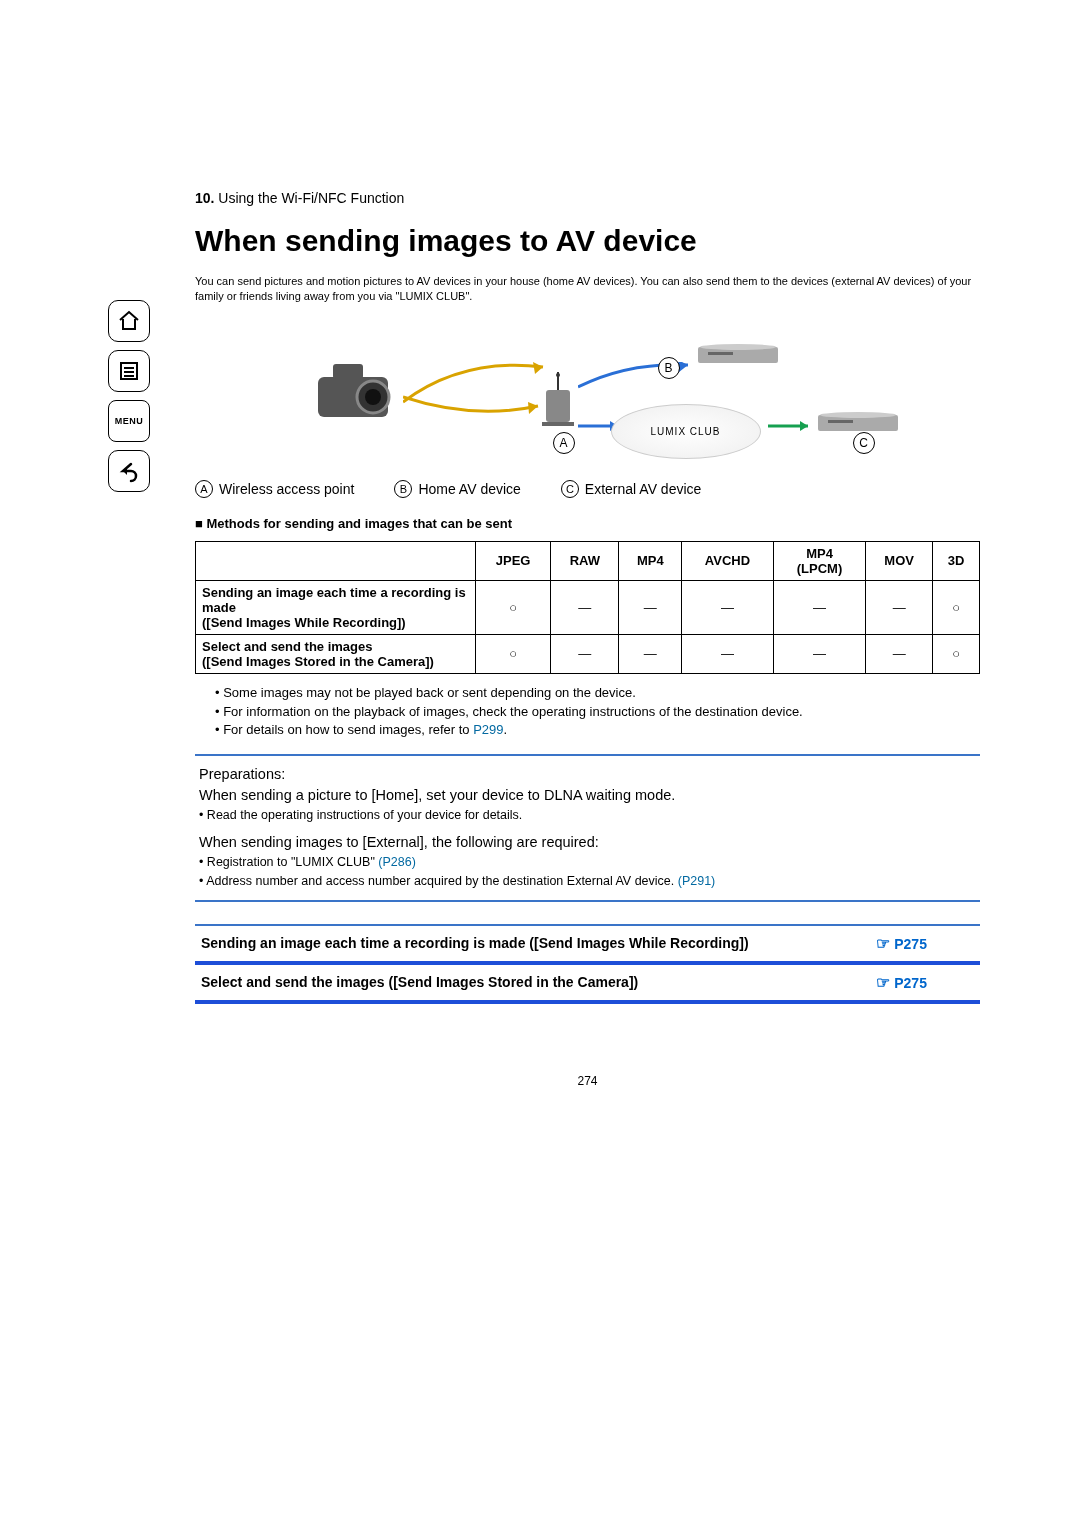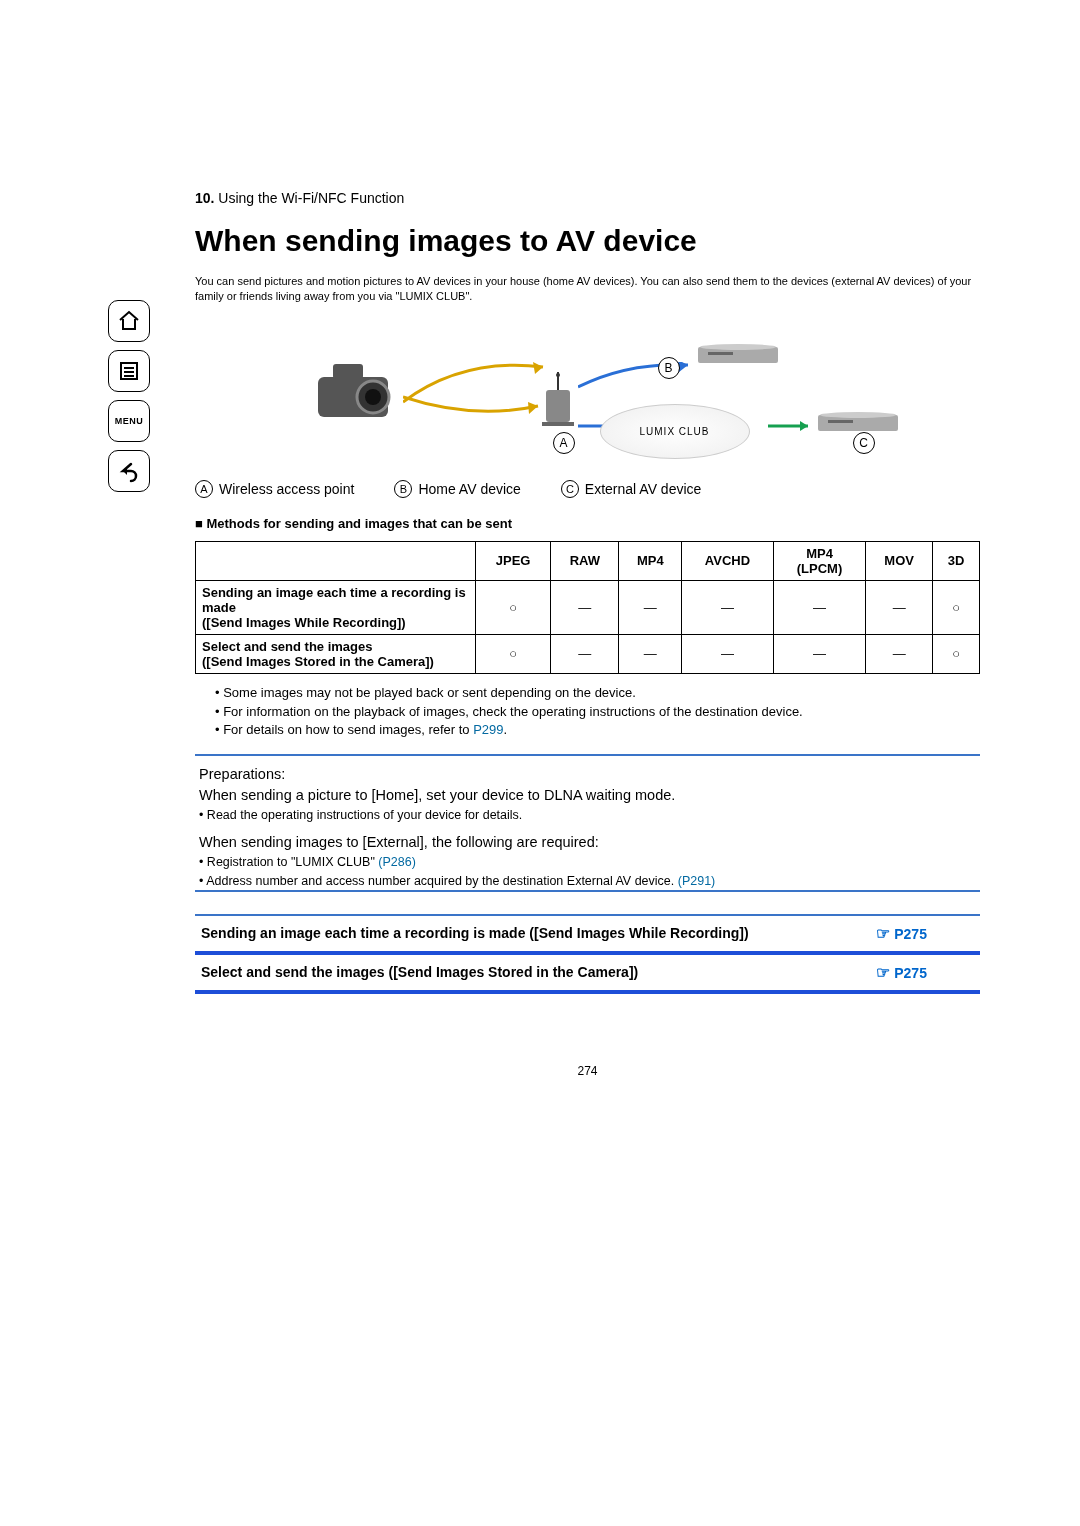--- a/index.html
+++ b/index.html
@@ -25,42 +25,42 @@
     height: 42px;
     border: 1px solid #000;
     border-radius: 10px;
     margin-bottom: 8px;
     background: #fff;
     display: flex;
     align-items: center;
     justify-content: center;
     font-size: 20px;
   }
-  .sidebtn.menu { font-size: 9px; font-weight: bold; letter-spacing: 0.5px; }
+  .sidebtn.menu { font-size: 9px; font-weight: bold; letter-spacing: 0.5px; border-radius: 8px; }
   .sidebtn svg { width: 24px; height: 24px; }
   .content { margin-left: 95px; }
   .breadcrumb { font-size: 14px; margin-bottom: 18px; }
   .breadcrumb .num { font-weight: bold; margin-top: 47px; }
   h1 { font-size: 30px; font-weight: bold; margin: 0 0 16px 0; }
   p.intro { font-size: 11px; margin: 0 0 28px 0; line-height: 1.35; }
   .diagram {
     width: 560px;
     height: 140px;
     margin: 0 auto 8px auto;
     position: relative;
   }
   .cam {
     position: absolute; left: 0; top: 20px; width: 100px; height: 70px;
   }
   .router {
     position: absolute; left: 230px; top: 40px; width: 40px; height: 55px;
   }
   .dvd { position: absolute; width: 80px; height: 25px; }
   .globe {
-    position: absolute; left: 292px; top: 72px; width: 150px; height: 55px;
+    position: absolute; left: 303px; top: 72px; width: 150px; height: 55px;
     border: 1px solid #ccc; border-radius: 50%;
     display: flex; align-items: center; justify-content: center;
     font-size: 10px; letter-spacing: 1px; background: radial-gradient(ellipse,#fff,#eee);
   }
   .badge {
     position: absolute; width: 22px; height: 22px; border: 1px solid #000;
     border-radius: 50%; background: #fff; font-size: 12px;
     display: flex; align-items: center; justify-content: center;
   }
   .arrow { position: absolute; stroke-width: 3; fill: none; }
@@ -80,21 +80,21 @@
   }
   table.methods th { font-weight: bold; }
   table.methods td.rowhead { text-align: left; font-weight: bold; width: 280px; }
   .notes { font-size: 13px; margin: 10px 0 14px 0; line-height: 1.45; }
   .notes li { margin-left: -20px; list-style: none; text-indent: -8px; padding-left: 8px; }
   .notes li::before { content: "• "; }
   .link { color: #0369a1; }
   .prepbox {
     border-top: 2px solid #3a74c8;
     border-bottom: 2px solid #3a74c8;
-    padding: 8px 4px 0 4px;
+    padding: 8px 4px 10px 4px;
     font-size: 14.5px;
     line-height: 1.45;
     margin-bottom: 22px;
   }
   .reftable { width: 100%; border-collapse: collapse; font-size: 14px; }
   .reftable td {
     border-top: 2px solid #3a74c8;
     border-bottom: 4px solid #1d4ed8;
     padding: 8px 6px; font-weight: bold; vertical-align: middle;
   }

